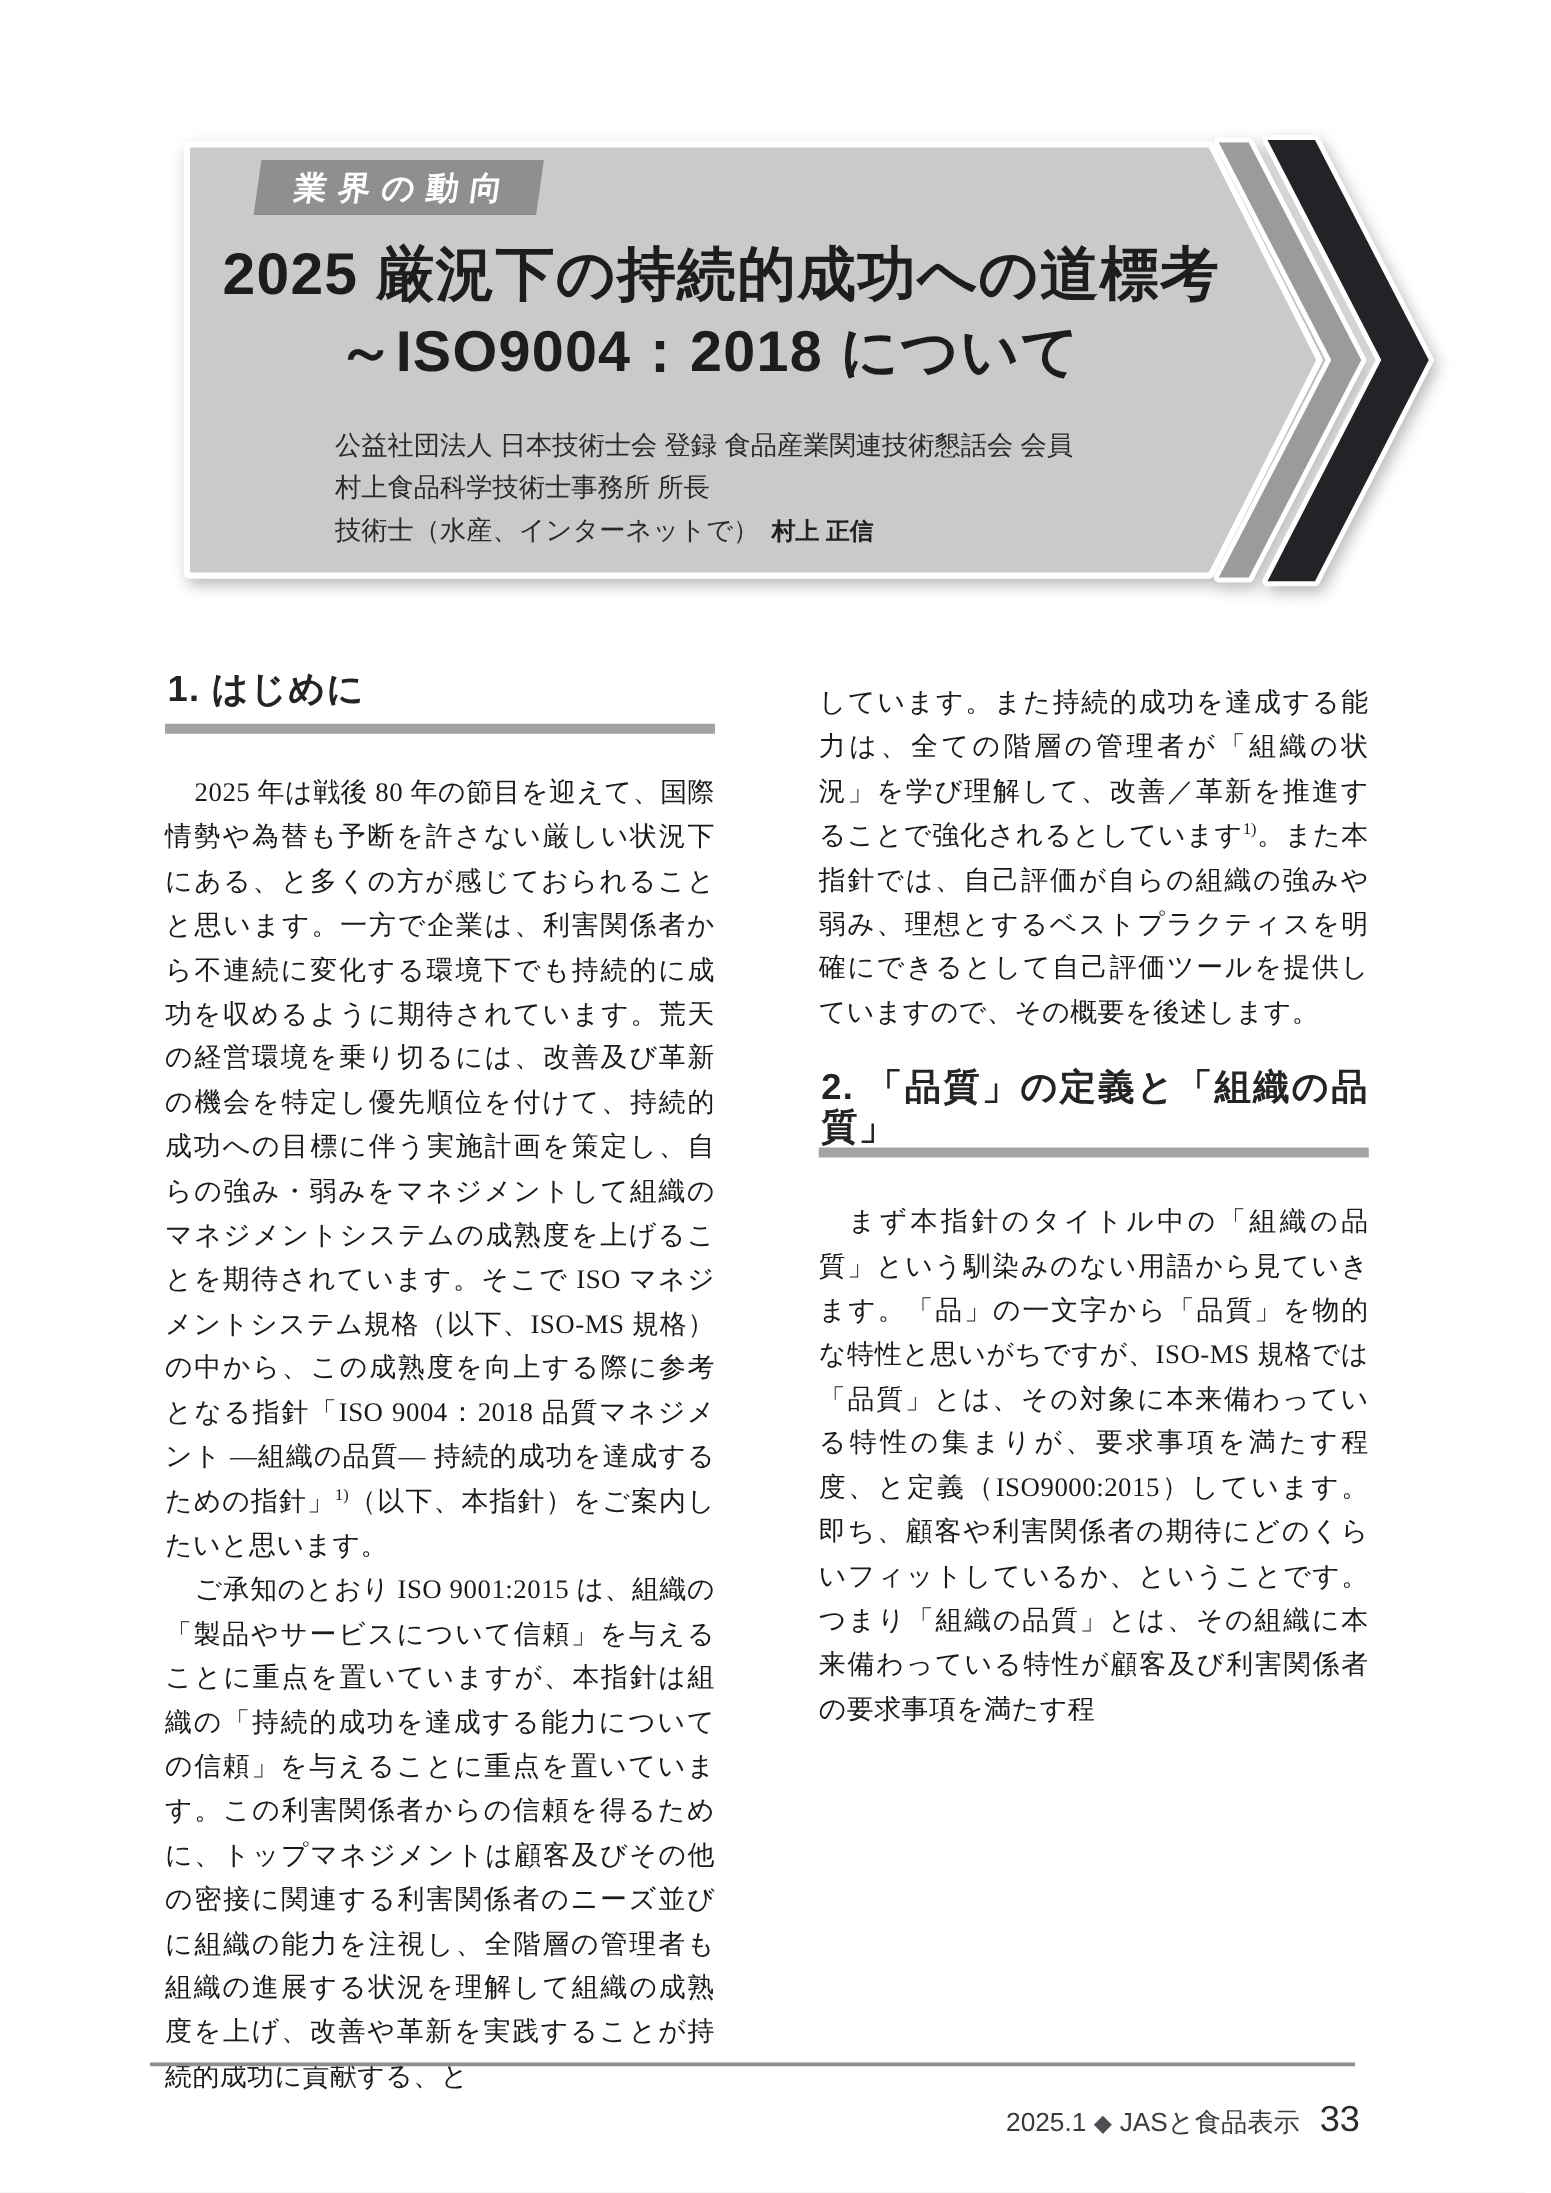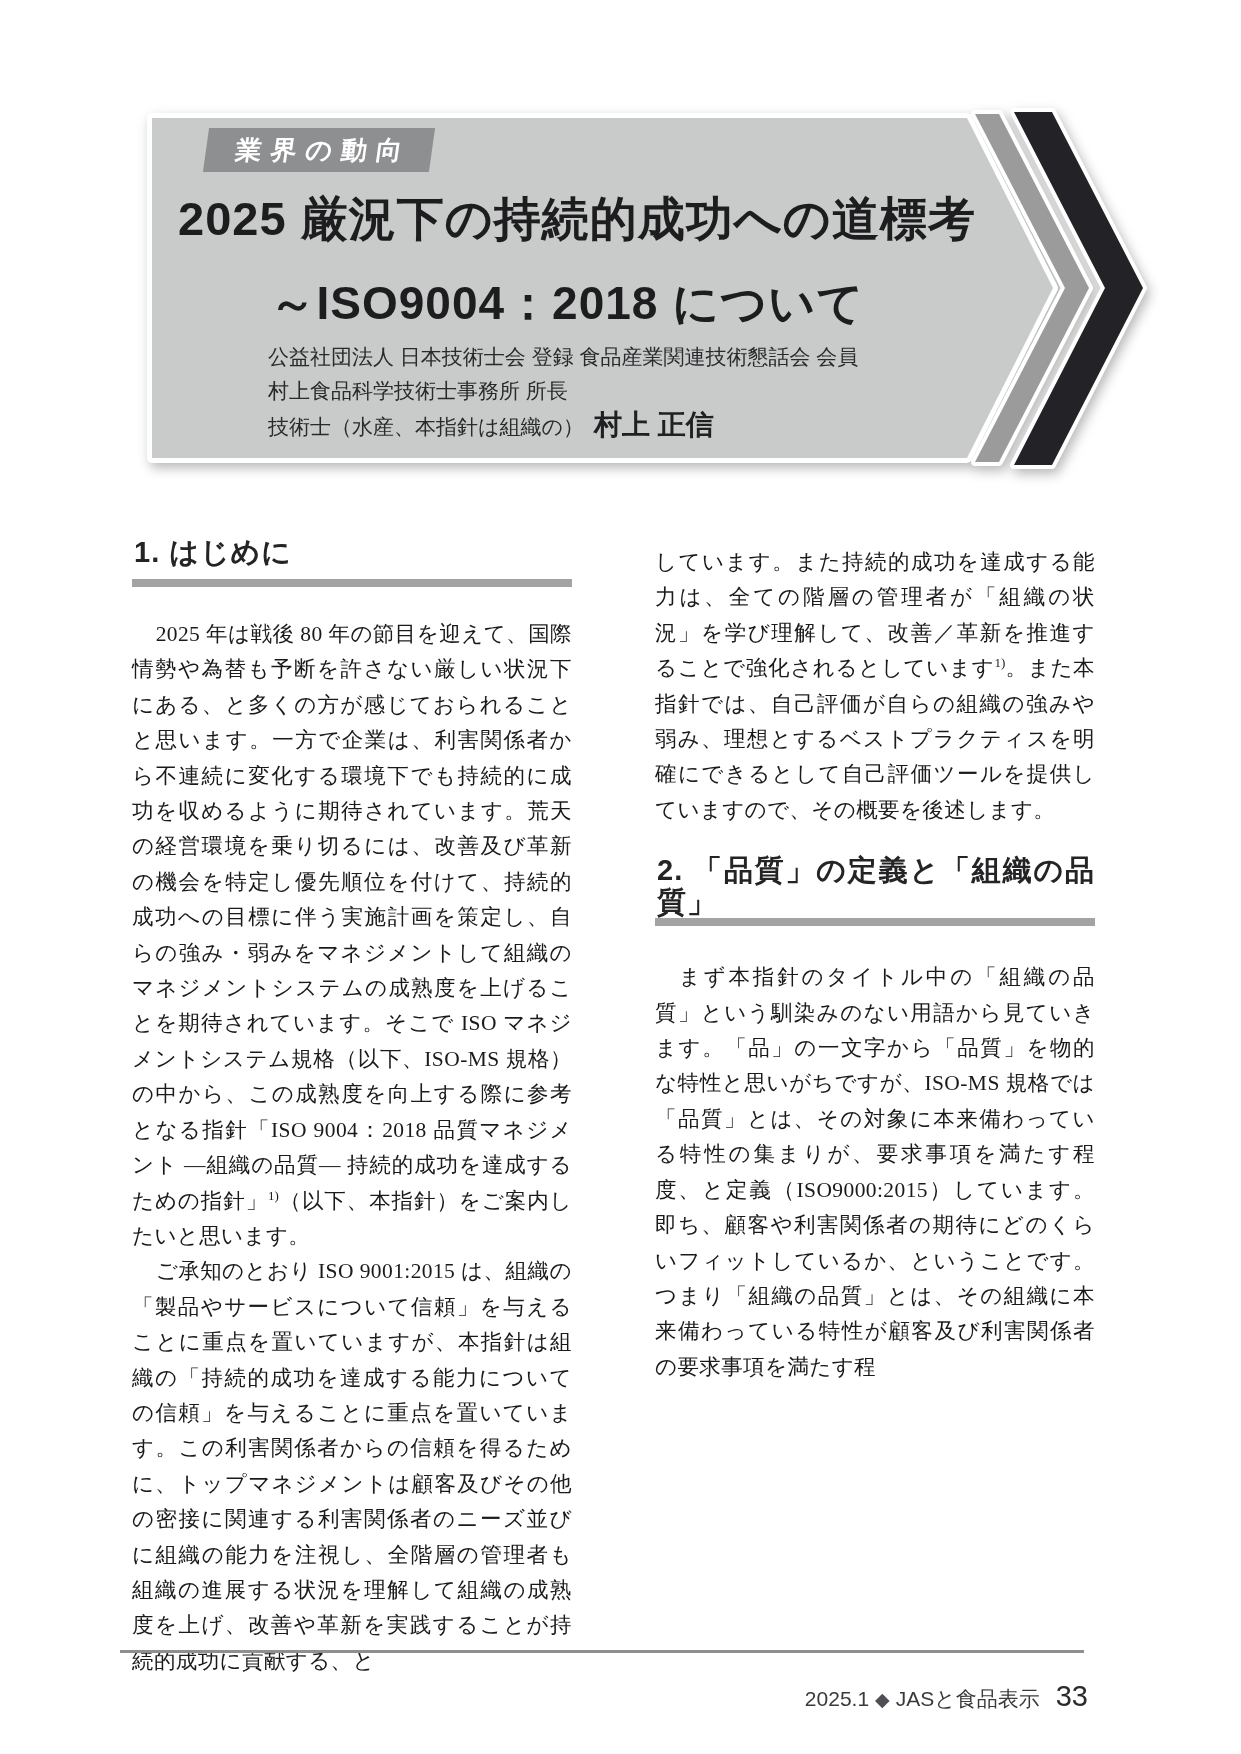--- a/index.html
+++ b/index.html
@@ -20,23 +20,23 @@
     position:absolute;left:206px;top:128px;width:226px;height:44px;
     background:#8e8f91;transform:skewX(-8deg);
     display:flex;align-items:center;justify-content:center;
   }
   .badge span{
     color:#ffffff;font-weight:bold;font-size:26px;letter-spacing:9px;
     padding-left:9px; 
   }
   .titles{position:absolute;left:152px;top:190px;width:830px;text-align:center;color:#1d1d1f;}
   .title-line1{font-size:47px;line-height:58px;font-weight:bold;letter-spacing:1px;margin-left:20px;}
-  .title-line2{font-size:46px;line-height:58px;font-weight:bold;margin-top:26px;letter-spacing:1px;}
+  .title-line2{font-size:46px;line-height:58px;font-weight:bold;margin-top:4px;letter-spacing:1px;}
   .authors{position:absolute;left:268px;top:340px;color:#2a2a2c;font-size:21px;line-height:34px;}
-  .author-name{font-size:28px;font-weight:bold;margin-left:10px;color:#202022;}
+  .author-name{font-size:19px;font-weight:bold;margin-left:10px;color:#202022;}
   
   .col{position:absolute;top:535px;width:440px;color:#1a1a1b;
        font-size:21.5px;line-height:35.4px;text-align:justify;letter-spacing:0.4px;}
   .col-left{left:132px;}
   .col-right{left:655px;}
   h2.sec{
     font-family:"Liberation Sans","DejaVu Sans",sans-serif;
     font-size:29px;font-weight:bold;color:#242426;letter-spacing:1px;
     margin:0 0 30px 0;padding:0 0 10px 2px;line-height:34px;
     border-bottom:8px solid #a3a3a3;
@@ -70,21 +70,21 @@
     <div class="badge">
       <span>業界の動向</span>
     </div>
     <div class="titles">
       <div class="title-line1">2025 厳況下の持続的成功への道標考</div>
       <div class="title-line2">～ISO9004：2018 について</div>
     </div>
     <div class="authors">
       <div>公益社団法人 日本技術士会 登録 食品産業関連技術懇話会 会員</div>
       <div>村上食品科学技術士事務所 所長</div>
-      <div><span>技術士（水産、本指針は組織の）</span><span class="author-name">村上 正信</span></div>
+      <div><span>技術士（水産、インターネットで）</span><span class="author-name">村上 正信</span></div>
     </div>
   </div>
 
   <div class="col col-left">
     <h2 class="sec">1. はじめに</h2>
     <p class="body-p indent"><span>2025 年は戦後 80 年の節目を迎えて、国際情勢や為替も予断を許さない厳しい状況下にある、と多くの方が感じておられることと思います。一方で企業は、利害関係者から不連続に変化する環境下でも持続的に成功を収めるように期待されています。荒天の経営環境を乗り切るには、改善及び革新の機会を特定し優先順位を付けて、持続的成功への目標に伴う実施計画を策定し、自らの強み・弱みをマネジメントして組織のマネジメントシステムの成熟度を上げることを期待されています。そこで ISO マネジメントシステム規格（以下、ISO-MS 規格）の中から、この成熟度を向上する際に参考となる指針「ISO 9004：2018 品質マネジメント ―組織の品質― 持続的成功を達成するための指針」</span><sup class="fn">1)</sup><span>（以下、本指針）をご案内したいと思います。</span></p>
     <p class="body-p indent">ご承知のとおり ISO 9001:2015 は、組織の「製品やサービスについて信頼」を与えることに重点を置いていますが、本指針は組織の「持続的成功を達成する能力についての信頼」を与えることに重点を置いています。この利害関係者からの信頼を得るために、トップマネジメントは顧客及びその他の密接に関連する利害関係者のニーズ並びに組織の能力を注視し、全階層の管理者も組織の進展する状況を理解して組織の成熟度を上げ、改善や革新を実践することが持続的成功に貢献する、と</p>
   </div>
 
   <div class="col col-right">

